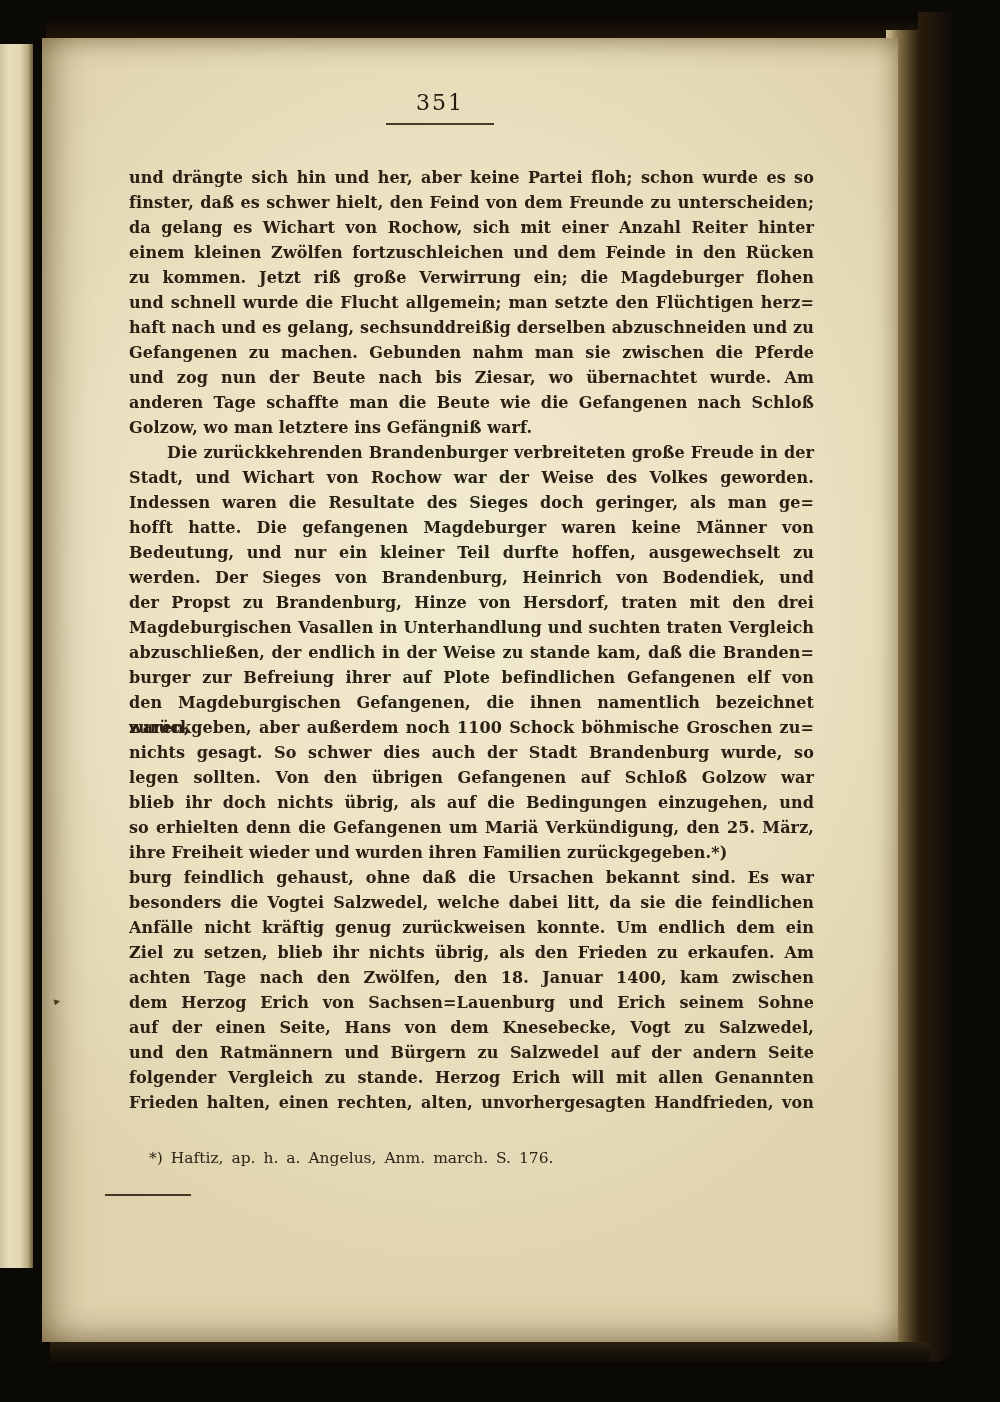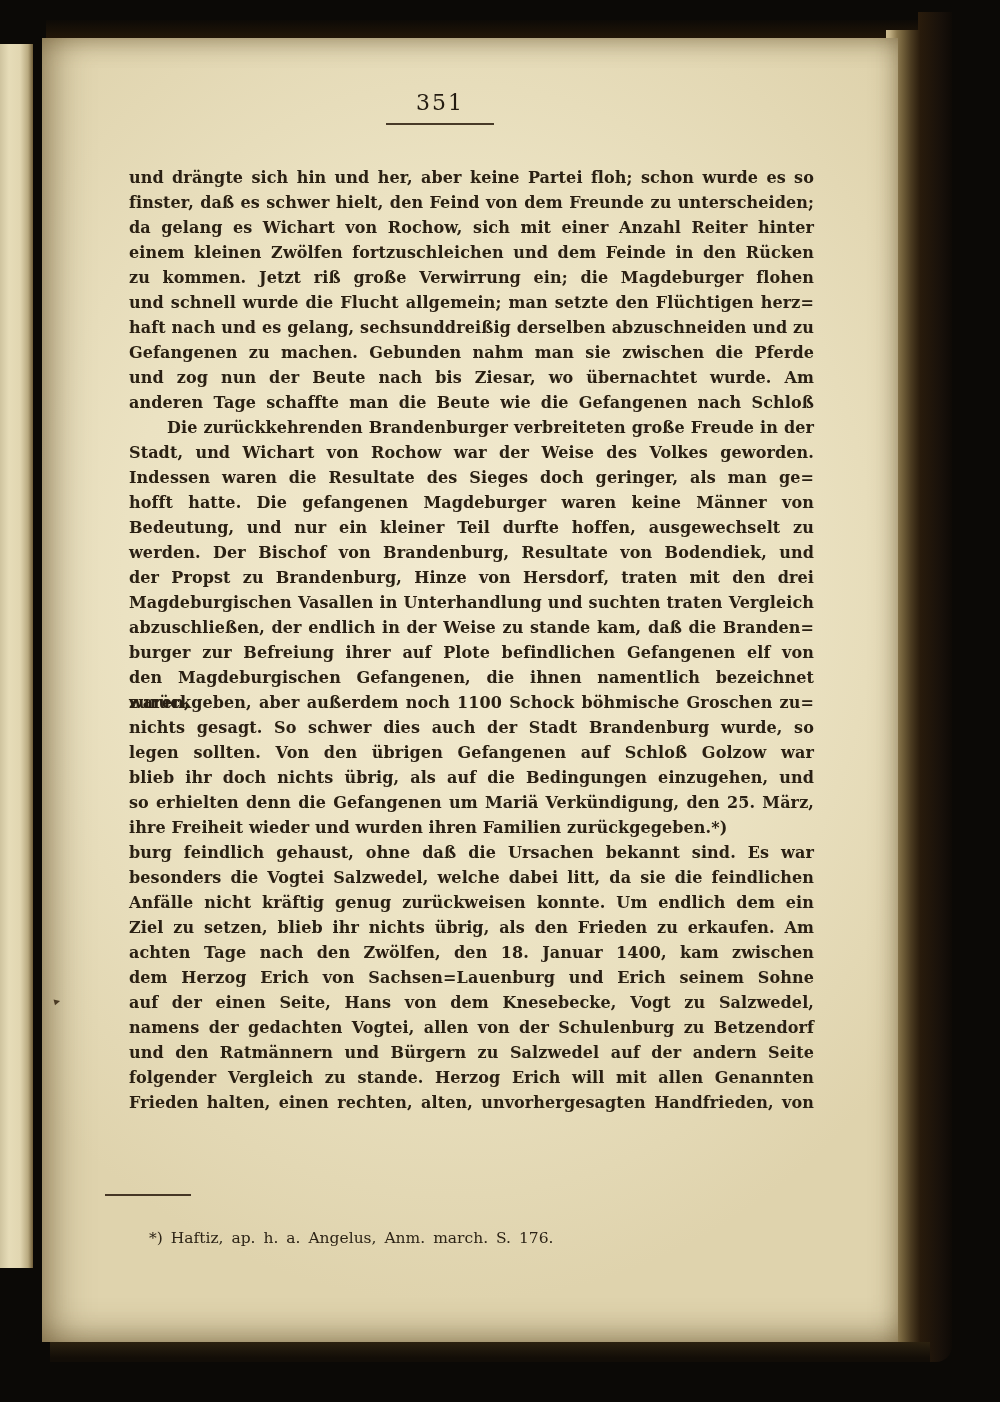--- a/index.html
+++ b/index.html
@@ -77,21 +77,21 @@
     position: absolute; left: 12px; top: 956px;
     font-size: 12px; color: #4a3a24; transform: rotate(-14deg);
   }
 
   .footnote-rule {
     position: absolute; left: 63px; top: 1156px; width: 86px; height: 2px;
     background: #45362 5;
     background: #453625;
   }
   .footnote {
-    position: absolute; left: 63px; top: 1188px; width: 685px;
+    position: absolute; left: 63px; top: 1108px; width: 685px;
     padding-left: 44px; box-sizing: border-box;
     font-size: 15.5px; color: #2d2416; line-height: 24px; word-spacing: 3px;
   }
 </style>
 </head>
 <body>
 
 <div class="scene">
   <div class="cover-top"></div>
   <div class="cover-right"></div>
@@ -112,49 +112,49 @@
           <div class="line">und drängte sich hin und her, aber keine Partei floh; schon wurde es so</div>
           <div class="line">finster, daß es schwer hielt, den Feind von dem Freunde zu unterscheiden;</div>
           <div class="line">da gelang es Wichart von Rochow, sich mit einer Anzahl Reiter hinter</div>
           <div class="line">einem kleinen Zwölfen fortzuschleichen und dem Feinde in den Rücken</div>
           <div class="line">zu kommen. Jetzt riß große Verwirrung ein; die Magdeburger flohen</div>
           <div class="line">und schnell wurde die Flucht allgemein; man setzte den Flüchtigen herz=</div>
           <div class="line">haft nach und es gelang, sechsunddreißig derselben abzuschneiden und zu</div>
           <div class="line">Gefangenen zu machen. Gebunden nahm man sie zwischen die Pferde</div>
           <div class="line">und zog nun der Beute nach bis Ziesar, wo übernachtet wurde. Am</div>
           <div class="line">anderen Tage schaffte man die Beute wie die Gefangenen nach Schloß</div>
+          <div class="line para-end">Golzow, wo man letztere ins Gefängniß warf.</div>
         </div>
         <div>
           <div class="line indent">Die zurückkehrenden Brandenburger verbreiteten große Freude in der</div>
           <div class="line">Stadt, und Wichart von Rochow war der Weise des Volkes geworden.</div>
           <div class="line">Indessen waren die Resultate des Sieges doch geringer, als man ge=</div>
           <div class="line">hofft hatte. Die gefangenen Magdeburger waren keine Männer von</div>
           <div class="line">Bedeutung, und nur ein kleiner Teil durfte hoffen, ausgewechselt zu</div>
-          <div class="line">werden. Der Bischof von Brandenburg, Resultate von Bodendiek, und</div>
+          <div class="line">werden. Der Sieges von Brandenburg, Heinrich von Bodendiek, und</div>
           <div class="line">der Propst zu Brandenburg, Hinze von Hersdorf, traten mit den drei</div>
           <div class="line">Magdeburgischen Vasallen in Unterhandlung und suchten traten Vergleich</div>
           <div class="line">abzuschließen, der endlich in der Weise zu stande kam, daß die Branden=</div>
           <div class="line">burger zur Befreiung ihrer auf Plote befindlichen Gefangenen elf von</div>
           <div class="line">den Magdeburgischen Gefangenen, die ihnen namentlich bezeichnet waren,</div>
           <div class="line">zurückgeben, aber außerdem noch 1100 Schock böhmische Groschen zu=</div>
           <div class="line">nichts gesagt. So schwer dies auch der Stadt Brandenburg wurde, so</div>
           <div class="line">legen sollten. Von den übrigen Gefangenen auf Schloß Golzow war</div>
           <div class="line">blieb ihr doch nichts übrig, als auf die Bedingungen einzugehen, und</div>
           <div class="line">so erhielten denn die Gefangenen um Mariä Verkündigung, den 25. März,</div>
           <div class="line para-end">ihre Freiheit wieder und wurden ihren Familien zurückgegeben.*)</div>
         </div>
         <div>
           <div class="line">burg feindlich gehaust, ohne daß die Ursachen bekannt sind. Es war</div>
           <div class="line">besonders die Vogtei Salzwedel, welche dabei litt, da sie die feindlichen</div>
           <div class="line">Anfälle nicht kräftig genug zurückweisen konnte. Um endlich dem ein</div>
           <div class="line">Ziel zu setzen, blieb ihr nichts übrig, als den Frieden zu erkaufen. Am</div>
           <div class="line">achten Tage nach den Zwölfen, den 18. Januar 1400, kam zwischen</div>
           <div class="line">dem Herzog Erich von Sachsen=Lauenburg und Erich seinem Sohne</div>
           <div class="line">auf der einen Seite, Hans von dem Knesebecke, Vogt zu Salzwedel,</div>
-          <div class="line">namens der gedachten Vogtei, allen von der Schulenburg zu Betzendorf</div>
           <div class="line">und den Ratmännern und Bürgern zu Salzwedel auf der andern Seite</div>
           <div class="line">folgender Vergleich zu stande. Herzog Erich will mit allen Genannten</div>
           <div class="line">Frieden halten, einen rechten, alten, unvorhergesagten Handfrieden, von</div>
         </div>
       </div>
 
     <div class="footnote-rule"></div>
     <div class="footnote">
       <span>*)</span>
       <span>Haftiz, ap. h. a. Angelus, Anm. march. S. 176.</span>

